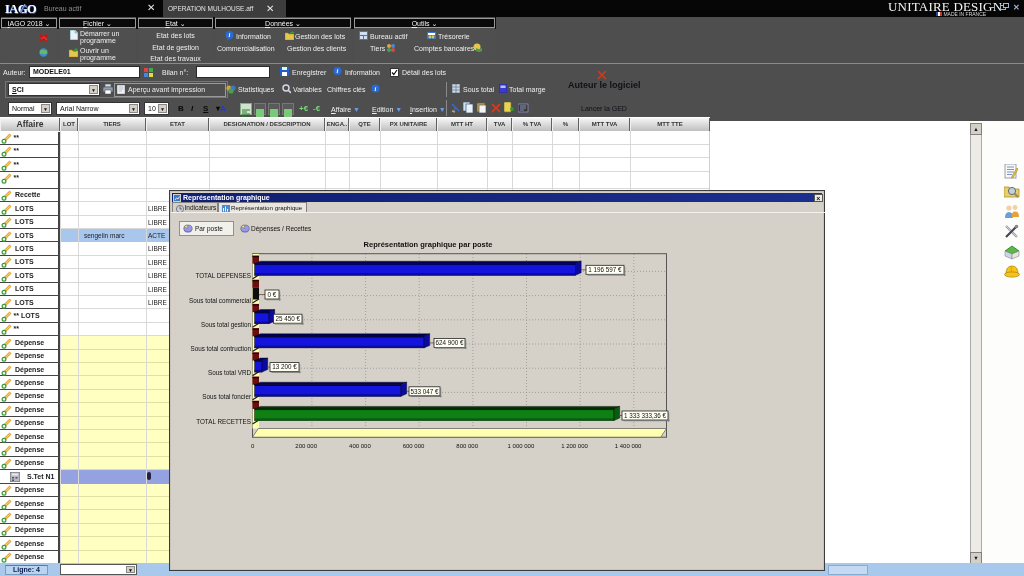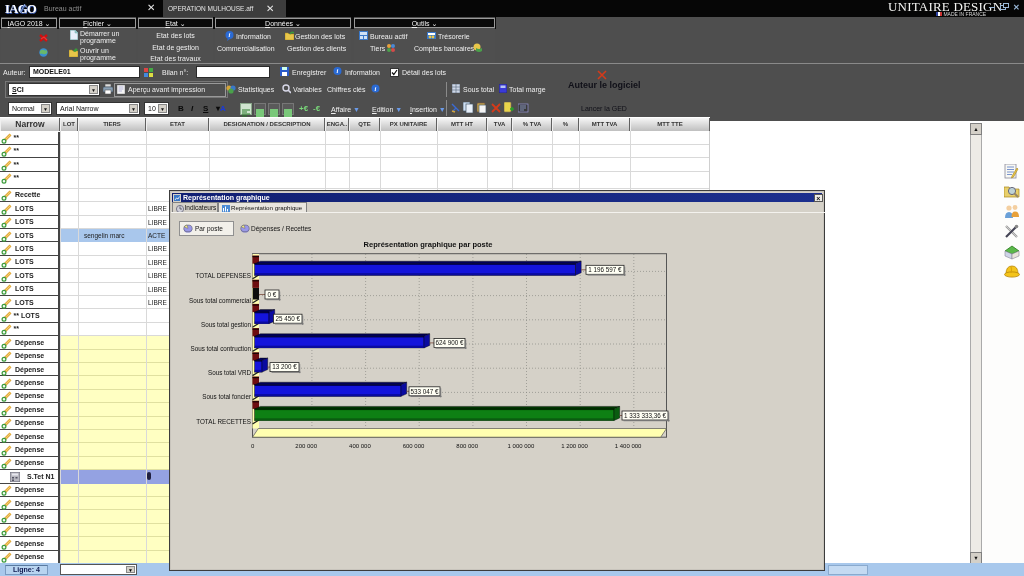--- a/index.html
+++ b/index.html
@@ -249,21 +249,21 @@
         <rect x="0" y="0" width="7" height="10" rx="1" fill="#e8d44a" stroke="#875" stroke-width="0.7"></rect>
         <path d="M6 7 L10 7 M8 5 L8 9" stroke="#2aa02a" stroke-width="1.6"></path>
       </svg>
     <svg class="abs" style="left:518px;top:38px;" width="11" height="11" viewBox="0 0 11 11">
         <rect x="0" y="2" width="10" height="8" fill="#3a3a3a" stroke="#99d" stroke-width="0.7"></rect>
         <path d="M2 4 H8 M2 6 H8 M2 8 H6" stroke="#9ad" stroke-width="0.8"></path>
       </svg>
   </div>
   <div class="abs" style="left:710px;top:117px;width:314px;height:3.5px;background:#4e4e4e;"></div>
   <div class="thead">
-    <div class="th" style="left:0px;width:60px;font-size:8.5px;">Narrow</div>
+    <div class="th" style="left:0px;width:60px;font-size:8.5px;">Affaire</div>
     <div class="th" style="left:60px;width:18px;">LOT</div>
     <div class="th" style="left:78px;width:68px;">TIERS</div>
     <div class="th" style="left:146px;width:63px;">ETAT</div>
     <div class="th" style="left:209px;width:116px;">DESIGNATION / DESCRIPTION</div>
     <div class="th" style="left:325px;width:24px;">ENGA..</div>
     <div class="th" style="left:349px;width:31px;">QTE</div>
     <div class="th" style="left:380px;width:57px;">PX UNITAIRE</div>
     <div class="th" style="left:437px;width:50px;">MTT HT</div>
     <div class="th" style="left:487px;width:25px;">TVA</div>
     <div class="th" style="left:512px;width:40px;">% TVA</div>

